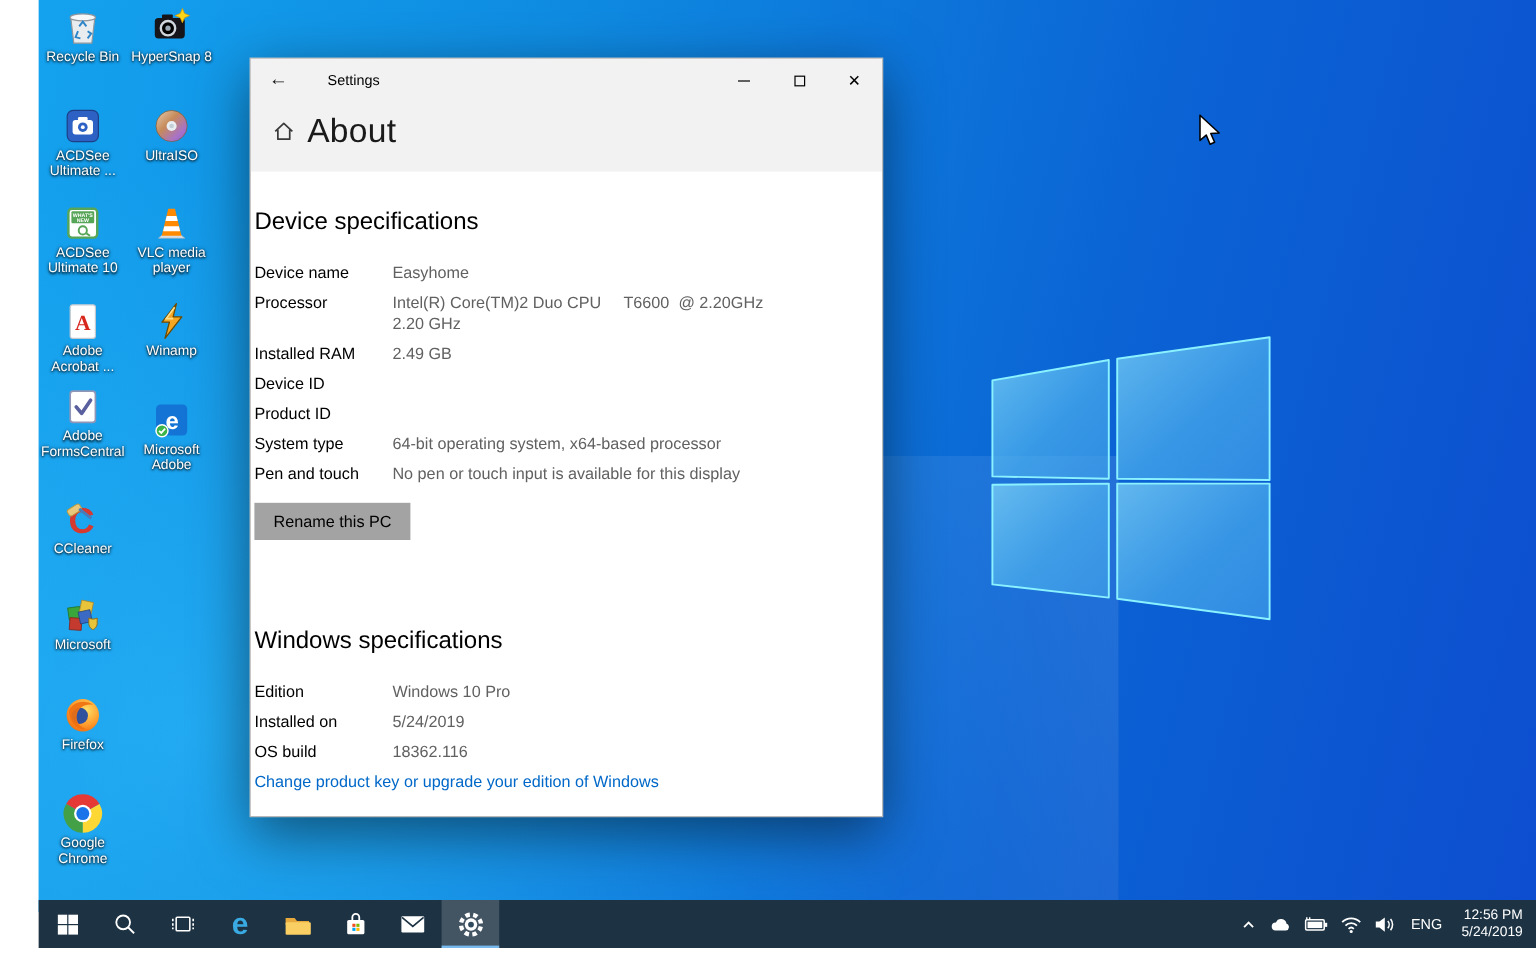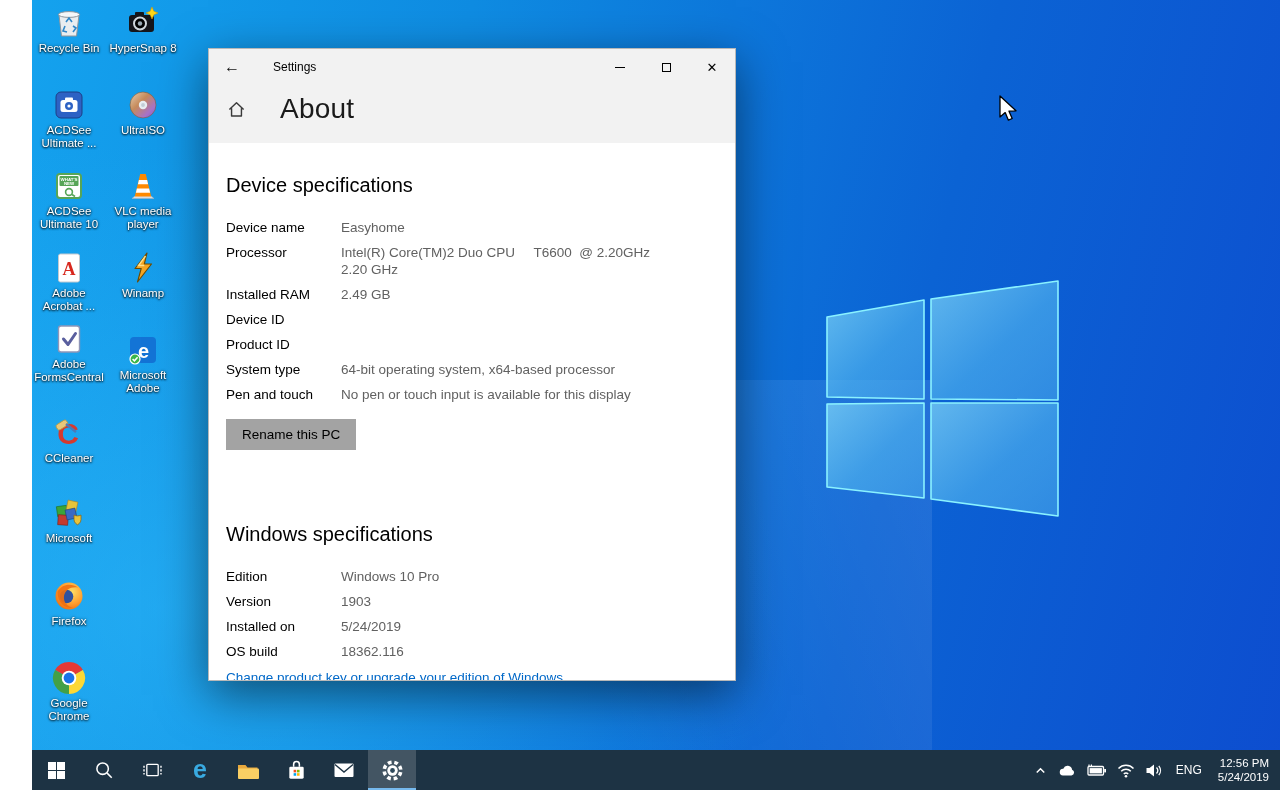--- a/index.html
+++ b/index.html
@@ -42,24 +42,24 @@
   .titlebar { display: flex; align-items: center; height: 36px; }
   .back-btn { width: 46px; height: 36px; border: none; background: transparent;
     font-size: 16px; color: #111; cursor: default; }
   .tb-title { font-size: 12px; color: #000; margin-left: 18px; text-align: center; }
   .tb-spacer { flex: 1; }
   .tb-btn { width: 46px; height: 36px; border: none; background: transparent;
     display: flex; align-items: center; justify-content: center; color: #000; }
   .glyph-min { width: 10px; height: 1px; background: #000; display: block; }
   .glyph-max { width: 9px; height: 9px; border: 1px solid #000; display: block; }
   .glyph-close { font-size: 13px; line-height: 1; }
-  .page-head { display: flex; align-items: center; padding-left: 18px; margin-top: 8px; gap: 24px; }
+  .page-head { display: flex; align-items: center; padding-left: 18px; margin-top: 8px; }
   .page-title { font-size: 28px; font-weight: 300; color: #1a1a1a; margin-left: 10px; letter-spacing: 0.2px; }
 
-  .win-content { padding: 0 17px; }
+  .win-content { padding: 0 3px; }
   .sec-heading { font-size: 20px; font-weight: 400; color: #000; line-height: 24px; }
   .sec-heading.first { margin-top: 30px; margin-bottom: 22px; }
   .sec-heading.second { margin-top: 72px; margin-bottom: 22px; }
   .spec-row { display: flex; margin-bottom: 8px; font-size: 13.5px; line-height: 17px; }
   .spec-label { width: 115px; flex: 0 0 115px; color: #000; }
   .spec-value { color: #616161; white-space: pre-wrap; }
   .rename-btn {
     margin-top: 8px; height: 31px; padding: 0 16px;
     background: #a3a3a3; border: none; font-size: 13.5px; color: #000;
     font-family: "Liberation Sans", sans-serif;
@@ -322,24 +322,20 @@
 
       <button class="rename-btn">Rename this PC</button>
 
       <h2 class="sec-heading second">Windows specifications</h2>
 
       <div class="spec-row">
         <span class="spec-label">Edition</span>
         <span class="spec-value">Windows 10 Pro</span>
       </div>
       <div class="spec-row">
-        <span class="spec-label">Version</span>
-        <span class="spec-value">1903</span>
-      </div>
-      <div class="spec-row">
         <span class="spec-label">Installed on</span>
         <span class="spec-value">5/24/2019</span>
       </div>
       <div class="spec-row">
         <span class="spec-label">OS build</span>
         <span class="spec-value">18362.116</span>
       </div>
 
       <a href="#" class="change-link">Change product key or upgrade your edition of Windows</a>
     </div>

